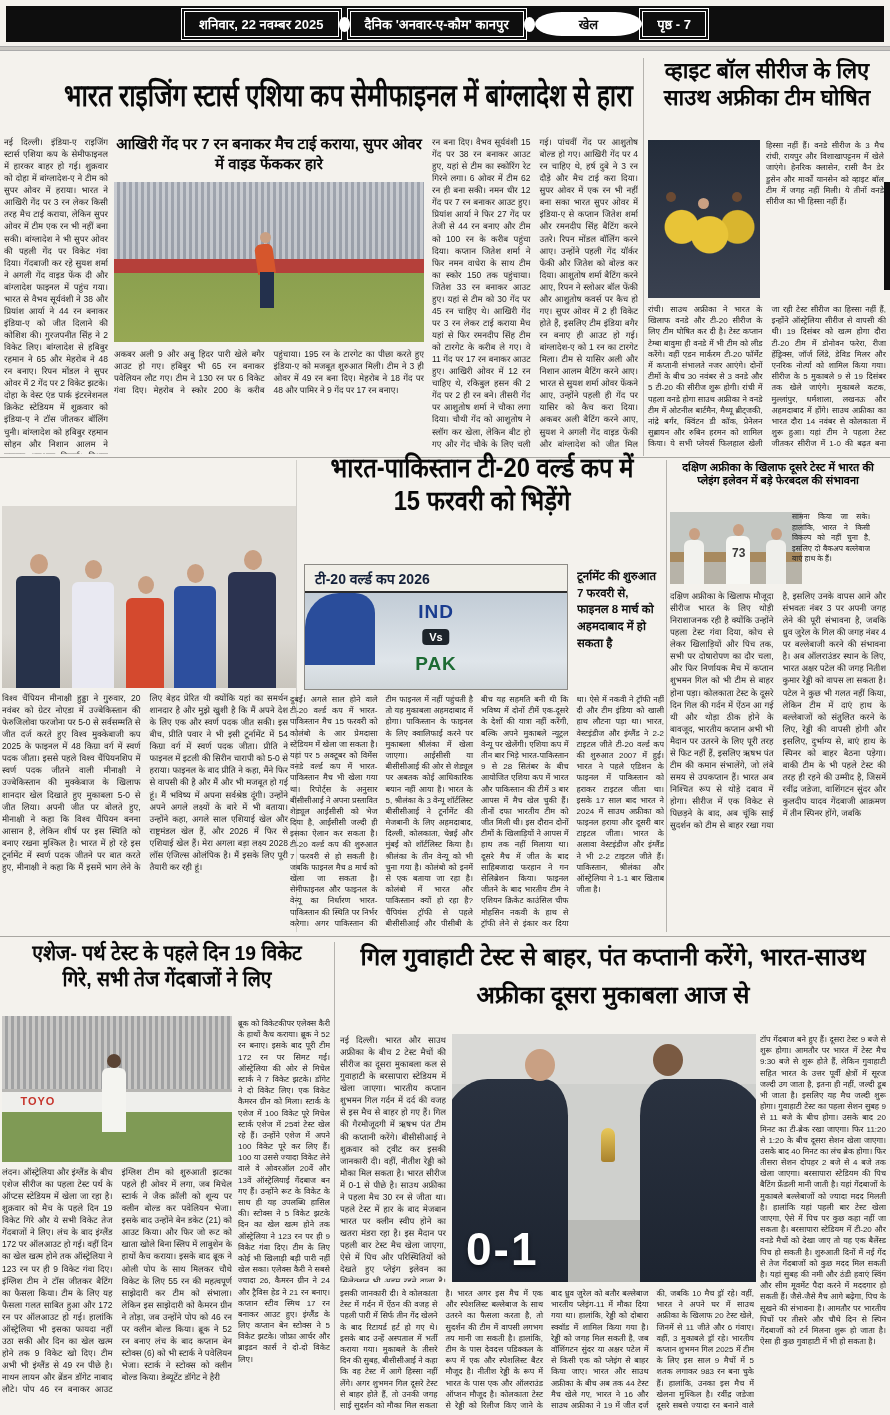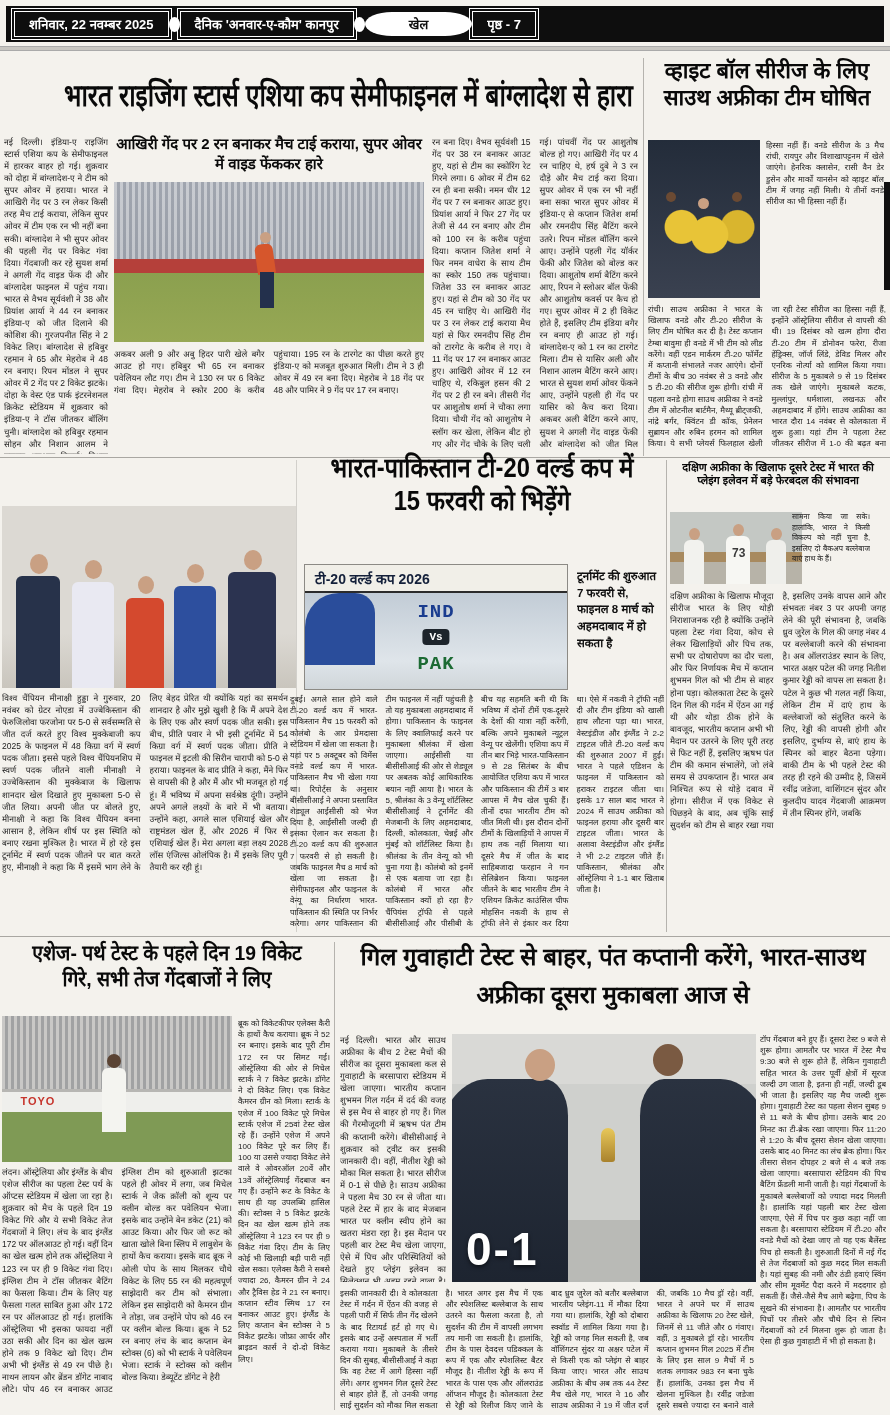--- a/index.html
+++ b/index.html
@@ -10,21 +10,21 @@
   .t8{font-size:8px;line-height:1.4;}
   .c2{column-count:2;column-gap:9px;}
   .c4{column-count:4;column-gap:8px;}
   .hl{font-weight:bold;color:#090909;text-align:center;line-height:1.22;}
   .nowrap{white-space:nowrap;}
   .squish80{transform:scaleX(.80);transform-origin:50% 50%;}
   .squish88{transform:scaleX(.88);transform-origin:50% 50%;}
   .squish92{transform:scaleX(.92);transform-origin:50% 50%;}
   
   .mast{left:6px;top:6px;width:878px;height:36px;background:#0e0e0e;display:flex;align-items:center;
-        justify-content:flex-start;padding:0 8px;box-sizing:border-box;}
+        justify-content:center;padding:0 8px;box-sizing:border-box;}
   .mbox{border:1px solid #fff;outline:1px solid #fff;outline-offset:2px;color:#fff;font-weight:bold;
         font-size:13px;padding:3px 14px;white-space:nowrap;}
   .mdot{width:11px;height:15px;background:#fff;border-radius:50%;}
   .moval{background:#fff;color:#0e0e0e;font-weight:bold;font-size:13px;border-radius:50%/100%;
          padding:3px 44px;white-space:nowrap;}
   .mrule{left:0;top:46px;width:890px;height:3px;background:#c8c6c1;border-top:1px solid #aaa;border-bottom:1px solid #aaa;}
   
   .vrule{width:1px;background:#b5b3ae;}
   .hrule{height:1px;background:#a9a7a2;}
   .edgebar{left:884px;top:182px;width:6px;height:108px;background:#111;}
@@ -37,21 +37,21 @@
          background:repeating-linear-gradient(90deg,rgba(255,255,255,.25) 0 3px,rgba(60,70,90,.18) 3px 6px);}
   .sa-photo{background:radial-gradient(circle at 30% 55%,#e8c437 0 14%,transparent 15%),
             radial-gradient(circle at 55% 60%,#e8c437 0 16%,transparent 17%),
             radial-gradient(circle at 80% 55%,#d9b52e 0 13%,transparent 14%),
             linear-gradient(180deg,#232c3a,#3a4150);}
   .boxing-photo{background:linear-gradient(180deg,#dcd9d3 0 70%,#c9c5bd 100%);}
   .t20-box{background:#4d7c0f;border:1px solid #8c8a85;}
   .t20-head{height:26px;border-bottom:2px solid #2b2b2b;display:flex;align-items:center;padding-left:10px;
             font-weight:bold;font-size:14px;color:#14203a;background:#f1efe8;}
   .t20-photo{position:relative;height:97px;background:linear-gradient(180deg,#c2ccd6 0%,#dfe5ea 70%,#cfd5d9 100%);overflow:hidden;}
-  .vslabel{position:absolute;left:50%;transform:translateX(-50%);text-align:left;font-weight:bold;font-family:Liberation Mono, monospace;}
+  .vslabel{position:absolute;left:50%;transform:translateX(-50%);text-align:left;font-weight:bold;}
   .ind-t{top:8px;color:#1a3c8f;font-size:19px;letter-spacing:1px;}
   .vs-t{top:36px;background:#1d242b;color:#fff;font-size:11px;padding:2px 7px;border-radius:4px;}
   .pak-t{top:60px;color:#1d6b34;font-size:19px;letter-spacing:1px;}
   .test-photo{background:linear-gradient(180deg,#c4c8c4 0 55%,#a88a5f 55% 70%,#b7b3a8 70% 100%);}
   .jersey-num{position:absolute;color:#3b3b3b;font-weight:bold;font-size:12px;}
   .ashes-photo{background:linear-gradient(180deg,#b7b6b3 0 52%,#efefec 52% 66%,#7f9a55 66% 100%);}
   .ad-toyo{position:absolute;left:8%;top:54%;color:#c6342c;font-weight:bold;font-size:11px;letter-spacing:1px;}
   .gill-photo{background:linear-gradient(180deg,#d9d9d6 0 20%,#cfd0cd 20% 75%,#b9bab6 75% 100%);}
   .blazer{position:absolute;bottom:0;width:44%;height:82%;background:linear-gradient(180deg,#2a3240,#1d2430);}
   .blazer.left{left:-6%;border-radius:40% 18% 0 0;}
@@ -76,21 +76,21 @@
     <div class="mdot"></div>
     <div class="moval">खेल</div>
     <div class="mbox">पृष्ठ - 7</div>
   </div>
   <div class="abs mrule"></div>
 
   <div class="abs" style="left:0;top:60px;width:640px;height:72px;">
     <div class="hl nowrap squish80" style="font-size:31px;line-height:72px;">भारत राइजिंग स्टार्स एशिया कप सेमीफाइनल में बांग्लादेश से हारा</div>
   </div>
   <div class="abs txt" style="left:4px;top:136px;width:104px;height:318px;">नई दिल्ली। इंडिया-ए राइजिंग स्टार्स एशिया कप के सेमीफाइनल में हारकर बाहर हो गई। शुक्रवार को दोहा में बांग्लादेश-ए ने टीम को सुपर ओवर में हराया। भारत ने आखिरी गेंद पर 3 रन लेकर किसी तरह मैच टाई कराया, लेकिन सुपर ओवर में टीम एक रन भी नहीं बना सकी। बांग्लादेश ने भी सुपर ओवर की पहली गेंद पर विकेट गंवा दिया। गेंदबाजी कर रहे सुयश शर्मा ने अगली गेंद वाइड फेंक दी और बांग्लादेश फाइनल में पहुंच गया। भारत से वैभव सूर्यवंशी ने 38 और प्रियांश आर्या ने 44 रन बनाकर इंडिया-ए को जीत दिलाने की कोशिश की। गुरजपनीत सिंह ने 2 विकेट लिए। बांग्लादेश से हबिबुर रहमान ने 65 और मेहरोब ने 48 रन बनाए। रिपन मोंडल ने सुपर ओवर में 2 गेंद पर 2 विकेट झटके। दोहा के वेस्ट एंड पार्क इंटरनेशनल क्रिकेट स्टेडियम में शुक्रवार को इंडिया-ए ने टॉस जीतकर बॉलिंग चुनी। बांग्लादेश को हबिबुर रहमान सोहन और निशान आलम ने मजबूत शुरुआत दिलाई। निशान 14 गेंद पर 26 रन बनाकर आउट हुए और दोनों के बीच 43 रन की पार्टनरशिप टूटी। हबिबुर एक एंड पर टिके रहे, लेकिन उनके सामने विकेट गिरते रहे। जवाद अबरार 13, कप्तान</div>
-  <div class="abs subhead" style="left:114px;top:134px;width:310px;height:44px;">आखिरी गेंद पर 2 रन बनाकर मैच टाई कराया, सुपर ओवर में वाइड फेंककर हारे</div>
+  <div class="abs subhead" style="left:114px;top:134px;width:310px;height:44px;">आखिरी गेंद पर 7 रन बनाकर मैच टाई कराया, सुपर ओवर में वाइड फेंककर हारे</div>
   <div class="abs ph asia-photo" style="left:114px;top:182px;width:310px;height:160px;">
     <div class="crowd"></div>
     <div class="body-shape" style="left:142px;top:62px;width:18px;height:30px;background:#d6562c;transform:rotate(-8deg);"></div>
     <div class="head" style="left:146px;top:50px;width:11px;height:11px;"></div>
     <div class="body-shape" style="left:146px;top:90px;width:14px;height:36px;background:#23304c;border-radius:0;"></div>
   </div>
   <div class="abs txt c2" style="left:114px;top:348px;width:310px;height:106px;">अकबर अली 9 और अबु हिदर पारी खेले बगैर आउट हो गए। हबिबुर भी 65 रन बनाकर पवेलियन लौट गए। टीम ने 130 रन पर 6 विकेट गंवा दिए। मेहरोब ने स्कोर 200 के करीब पहुंचाया। 195 रन के टारगेट का पीछा करते हुए इंडिया-ए को मजबूत शुरुआत मिली। टीम ने 3 ही ओवर में 49 रन बना दिए। मेहरोब ने 18 गेंद पर 48 और पामिर ने 9 गेंद पर 17 रन बनाए।</div>
   <div class="abs txt c2" style="left:432px;top:136px;width:206px;height:322px;">रन बना दिए। वैभव सूर्यवंशी 15 गेंद पर 38 रन बनाकर आउट हुए, यहां से टीम का स्कोरिंग रेट गिरने लगा। 6 ओवर में टीम 62 रन ही बना सकी। नमन धीर 12 गेंद पर 7 रन बनाकर आउट हुए। प्रियांश आर्या ने फिर 27 गेंद पर तेजी से 44 रन बनाए और टीम को 100 रन के करीब पहुंचा दिया। कप्तान जितेश शर्मा ने फिर नमन वाधेरा के साथ टीम का स्कोर 150 तक पहुंचाया। जितेश 33 रन बनाकर आउट हुए। यहां से टीम को 30 गेंद पर 45 रन चाहिए थे। आखिरी गेंद पर 3 रन लेकर टाई कराया मैच यहां से फिर रमनदीप सिंह टीम को टारगेट के करीब ले गए। वे 11 गेंद पर 17 रन बनाकर आउट हुए। आखिरी ओवर में 12 रन चाहिए थे, रकिबुल हसन की 2 गेंद पर 2 ही रन बने। तीसरी गेंद पर आशुतोष शर्मा ने चौका लगा दिया। चौथी गेंद को आशुतोष ने स्लॉग कर खेला, लेकिन बीट हो गए और गेंद चौके के लिए चली गई। पांचवीं गेंद पर आशुतोष बोल्ड हो गए। आखिरी गेंद पर 4 रन चाहिए थे, हर्ष दुबे ने 3 रन दौड़े और मैच टाई करा दिया। सुपर ओवर में एक रन भी नहीं बना सका भारत सुपर ओवर में इंडिया-ए से कप्तान जितेश शर्मा और रमनदीप सिंह बैटिंग करने उतरे। रिपन मोंडल बॉलिंग करने आए। उन्होंने पहली गेंद यॉर्कर फेंकी और जितेश को बोल्ड कर दिया। आशुतोष शर्मा बैटिंग करने आए, रिपन ने स्लोअर बॉल फेंकी और आशुतोष कवर्स पर कैच हो गए। सुपर ओवर में 2 ही विकेट होते हैं, इसलिए टीम इंडिया बगैर रन बनाए ही आउट हो गई। बांग्लादेश-ए को 1 रन का टारगेट मिला। टीम से यासिर अली और निशान आलम बैटिंग करने आए। भारत से सुयश शर्मा ओवर फेंकने आए, उन्होंने पहली ही गेंद पर यासिर को कैच करा दिया। अकबर अली बैटिंग करने आए, सुयश ने अगली गेंद वाइड फेंकी और बांग्लादेश को जीत मिल गई। 23 नवंबर को फाइनल टूर्नामेंट का दूसरा सेमीफाइनल आज ही पाकिस्तान-ए और श्रीलंका-ए के बीच खेला जाएगा। इस मैच को जीतने वाली टीम 23 नवंबर को बांग्लादेश-ए से फाइनल खेलेगी। भारत को टूर्नामेंट में पहली हार पाकिस्तान-ए के खिलाफ मिली थी।</div>
 
   <div class="abs vrule" style="left:643px;top:58px;height:398px;"></div>

